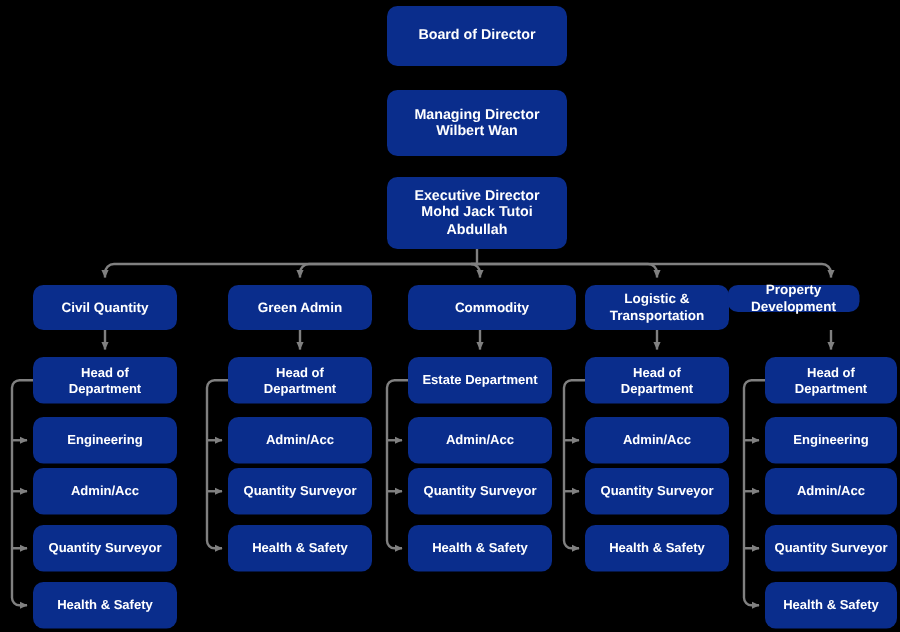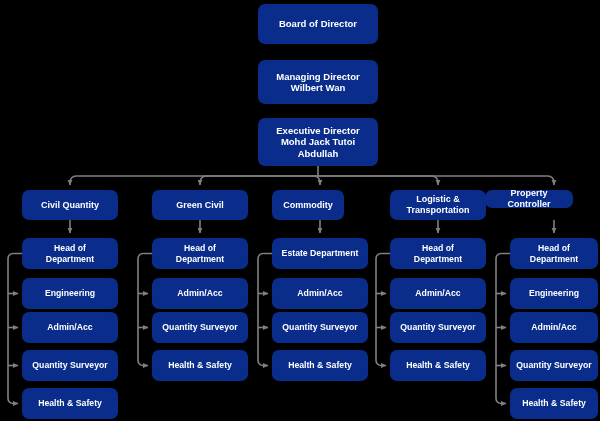--- a/index.html
+++ b/index.html
@@ -118,35 +118,35 @@
       <div class="node node-sub" style="left: 22px; top: 312px; width: 96px; height: 31px;">
         <span><span>Admin/Acc</span></span>
       </div>
       <div class="node node-sub" style="left: 22px; top: 350px; width: 96px; height: 31px;">
         <span><span>Quantity Surveyor</span></span>
       </div>
       <div class="node node-sub" style="left: 22px; top: 388px; width: 96px; height: 31px;">
         <span><span>Health &amp; Safety</span></span>
       </div>
       <div class="node node-dept" style="left: 152px; top: 190px; width: 96px; height: 30px;">
-        <span><span>Green Civil</span></span>
+        <span><span>Green Admin</span></span>
       </div>
       <div class="node node-sub" style="left: 152px; top: 238px; width: 96px; height: 31px;">
         <span><span>Head of</span><br><span>Department</span></span>
       </div>
       <div class="node node-sub" style="left: 152px; top: 278px; width: 96px; height: 31px;">
         <span><span>Admin/Acc</span></span>
       </div>
       <div class="node node-sub" style="left: 152px; top: 312px; width: 96px; height: 31px;">
         <span><span>Quantity Surveyor</span></span>
       </div>
       <div class="node node-sub" style="left: 152px; top: 350px; width: 96px; height: 31px;">
         <span><span>Health &amp; Safety</span></span>
       </div>
-      <div class="node node-dept" style="left: 272px; top: 190px; width: 72px; height: 30px;">
+      <div class="node node-dept" style="left: 272px; top: 190px; width: 112px; height: 30px;">
         <span><span>Commodity</span></span>
       </div>
       <div class="node node-sub" style="left: 272px; top: 238px; width: 96px; height: 31px;">
         <span><span>Estate Department</span></span>
       </div>
       <div class="node node-sub" style="left: 272px; top: 278px; width: 96px; height: 31px;">
         <span><span>Admin/Acc</span></span>
       </div>
       <div class="node node-sub" style="left: 272px; top: 312px; width: 96px; height: 31px;">
         <span><span>Quantity Surveyor</span></span>
@@ -163,21 +163,21 @@
       <div class="node node-sub" style="left: 390px; top: 278px; width: 96px; height: 31px;">
         <span><span>Admin/Acc</span></span>
       </div>
       <div class="node node-sub" style="left: 390px; top: 312px; width: 96px; height: 31px;">
         <span><span>Quantity Surveyor</span></span>
       </div>
       <div class="node node-sub" style="left: 390px; top: 350px; width: 96px; height: 31px;">
         <span><span>Health &amp; Safety</span></span>
       </div>
       <div class="node node-dept" style="left: 485px; top: 190px; width: 88px; height: 18px;">
-        <span><span>Property</span><br><span>Controller</span></span>
+        <span><span>Property</span><br><span>Development</span></span>
       </div>
       <div class="node node-sub" style="left: 510px; top: 238px; width: 88px; height: 31px;">
         <span><span>Head of</span><br><span>Department</span></span>
       </div>
       <div class="node node-sub" style="left: 510px; top: 278px; width: 88px; height: 31px;">
         <span><span>Engineering</span></span>
       </div>
       <div class="node node-sub" style="left: 510px; top: 312px; width: 88px; height: 31px;">
         <span><span>Admin/Acc</span></span>
       </div>

